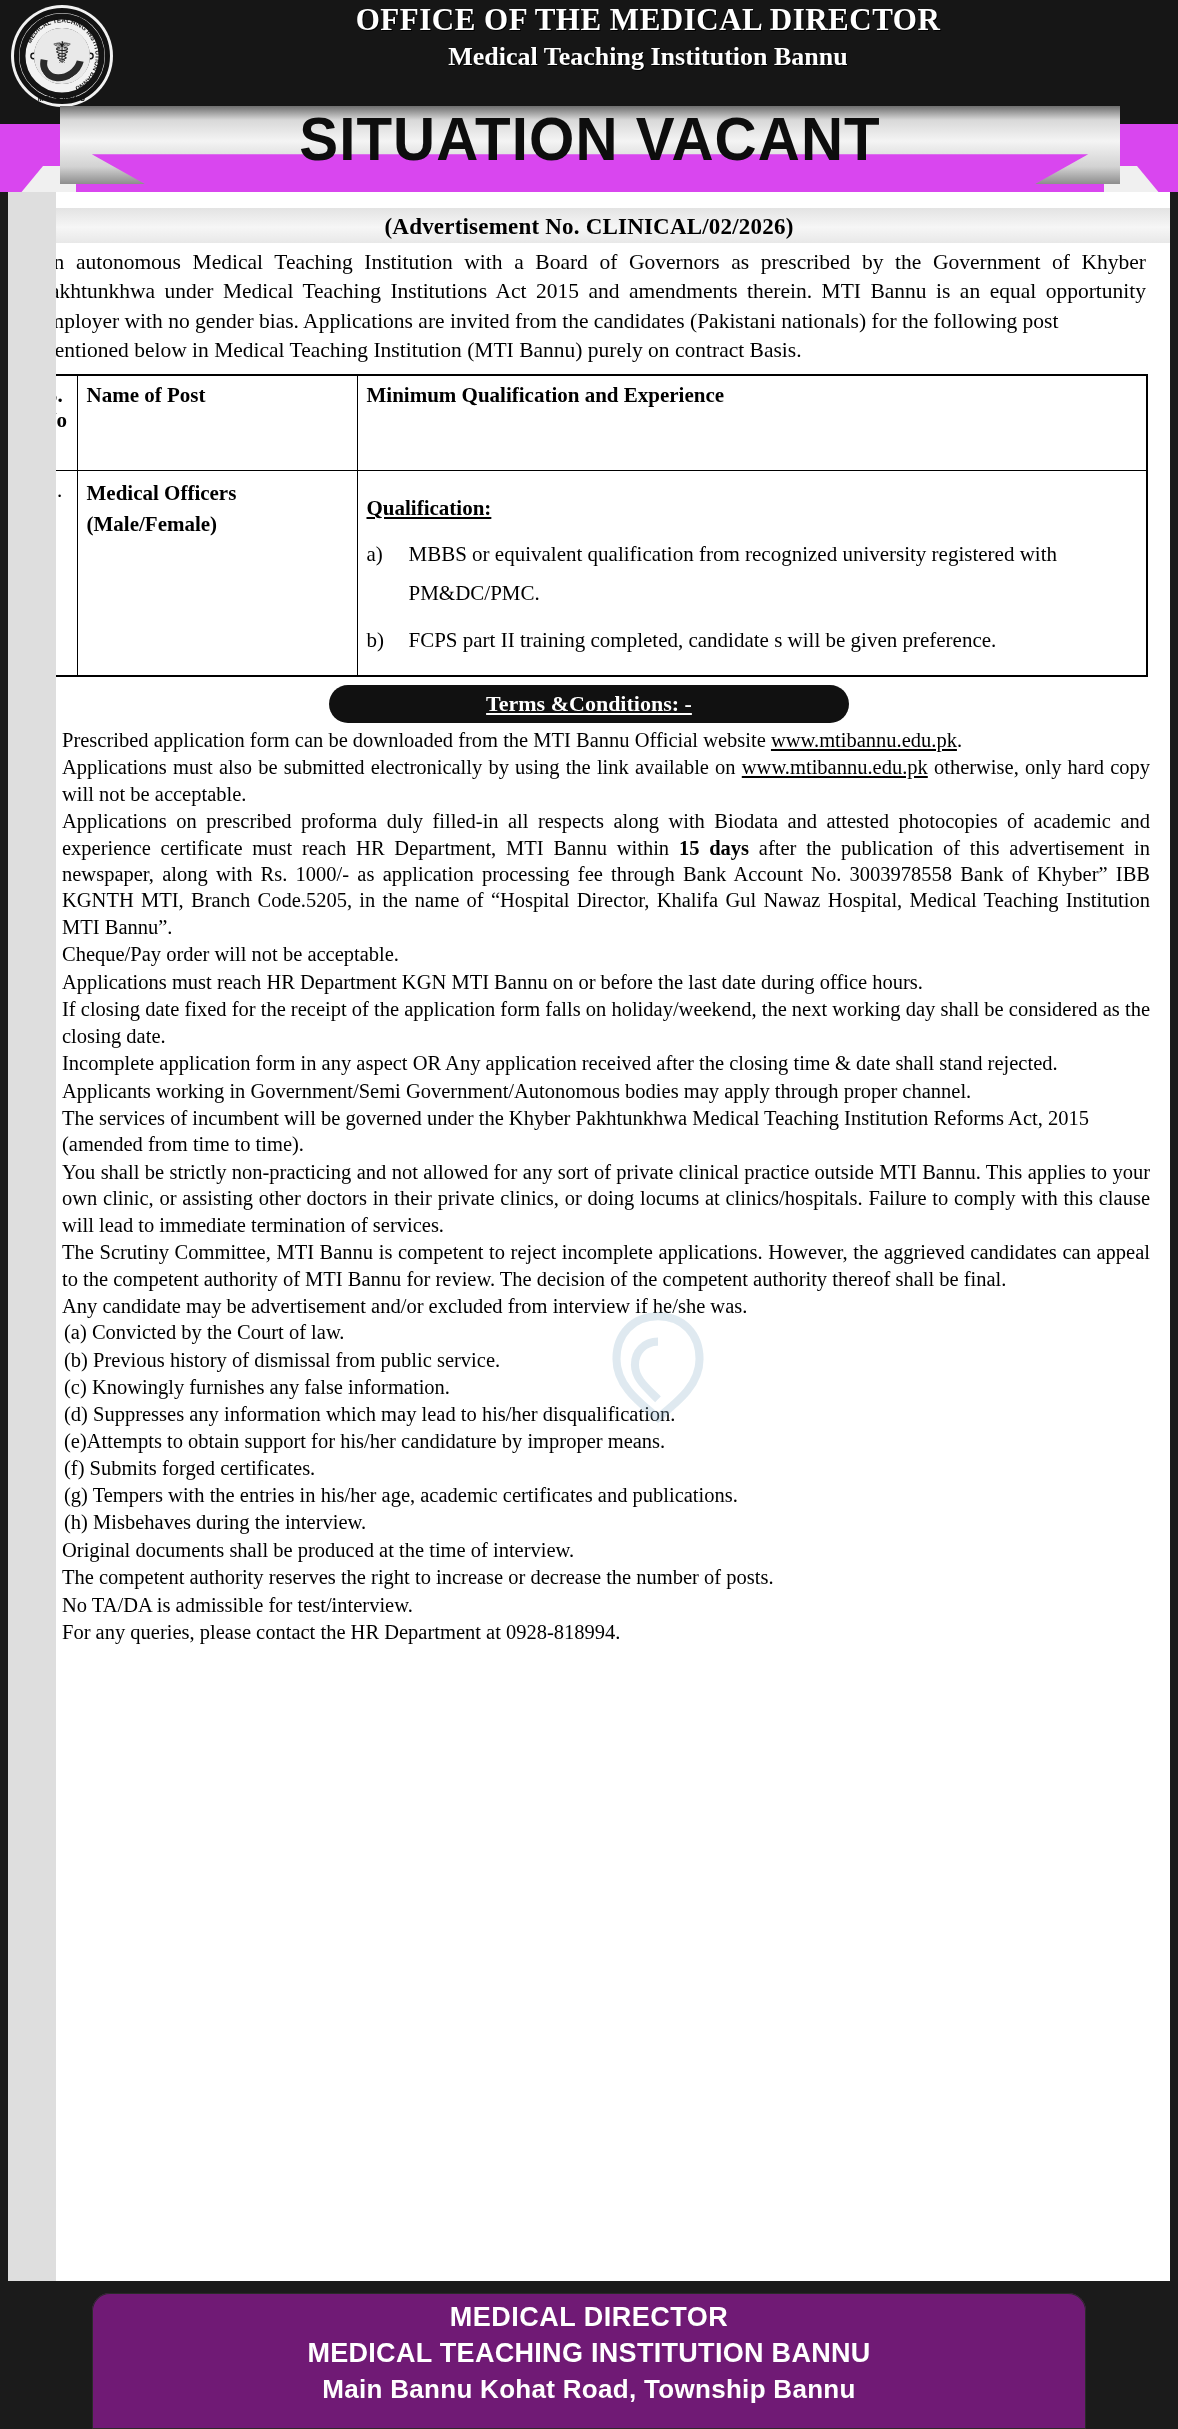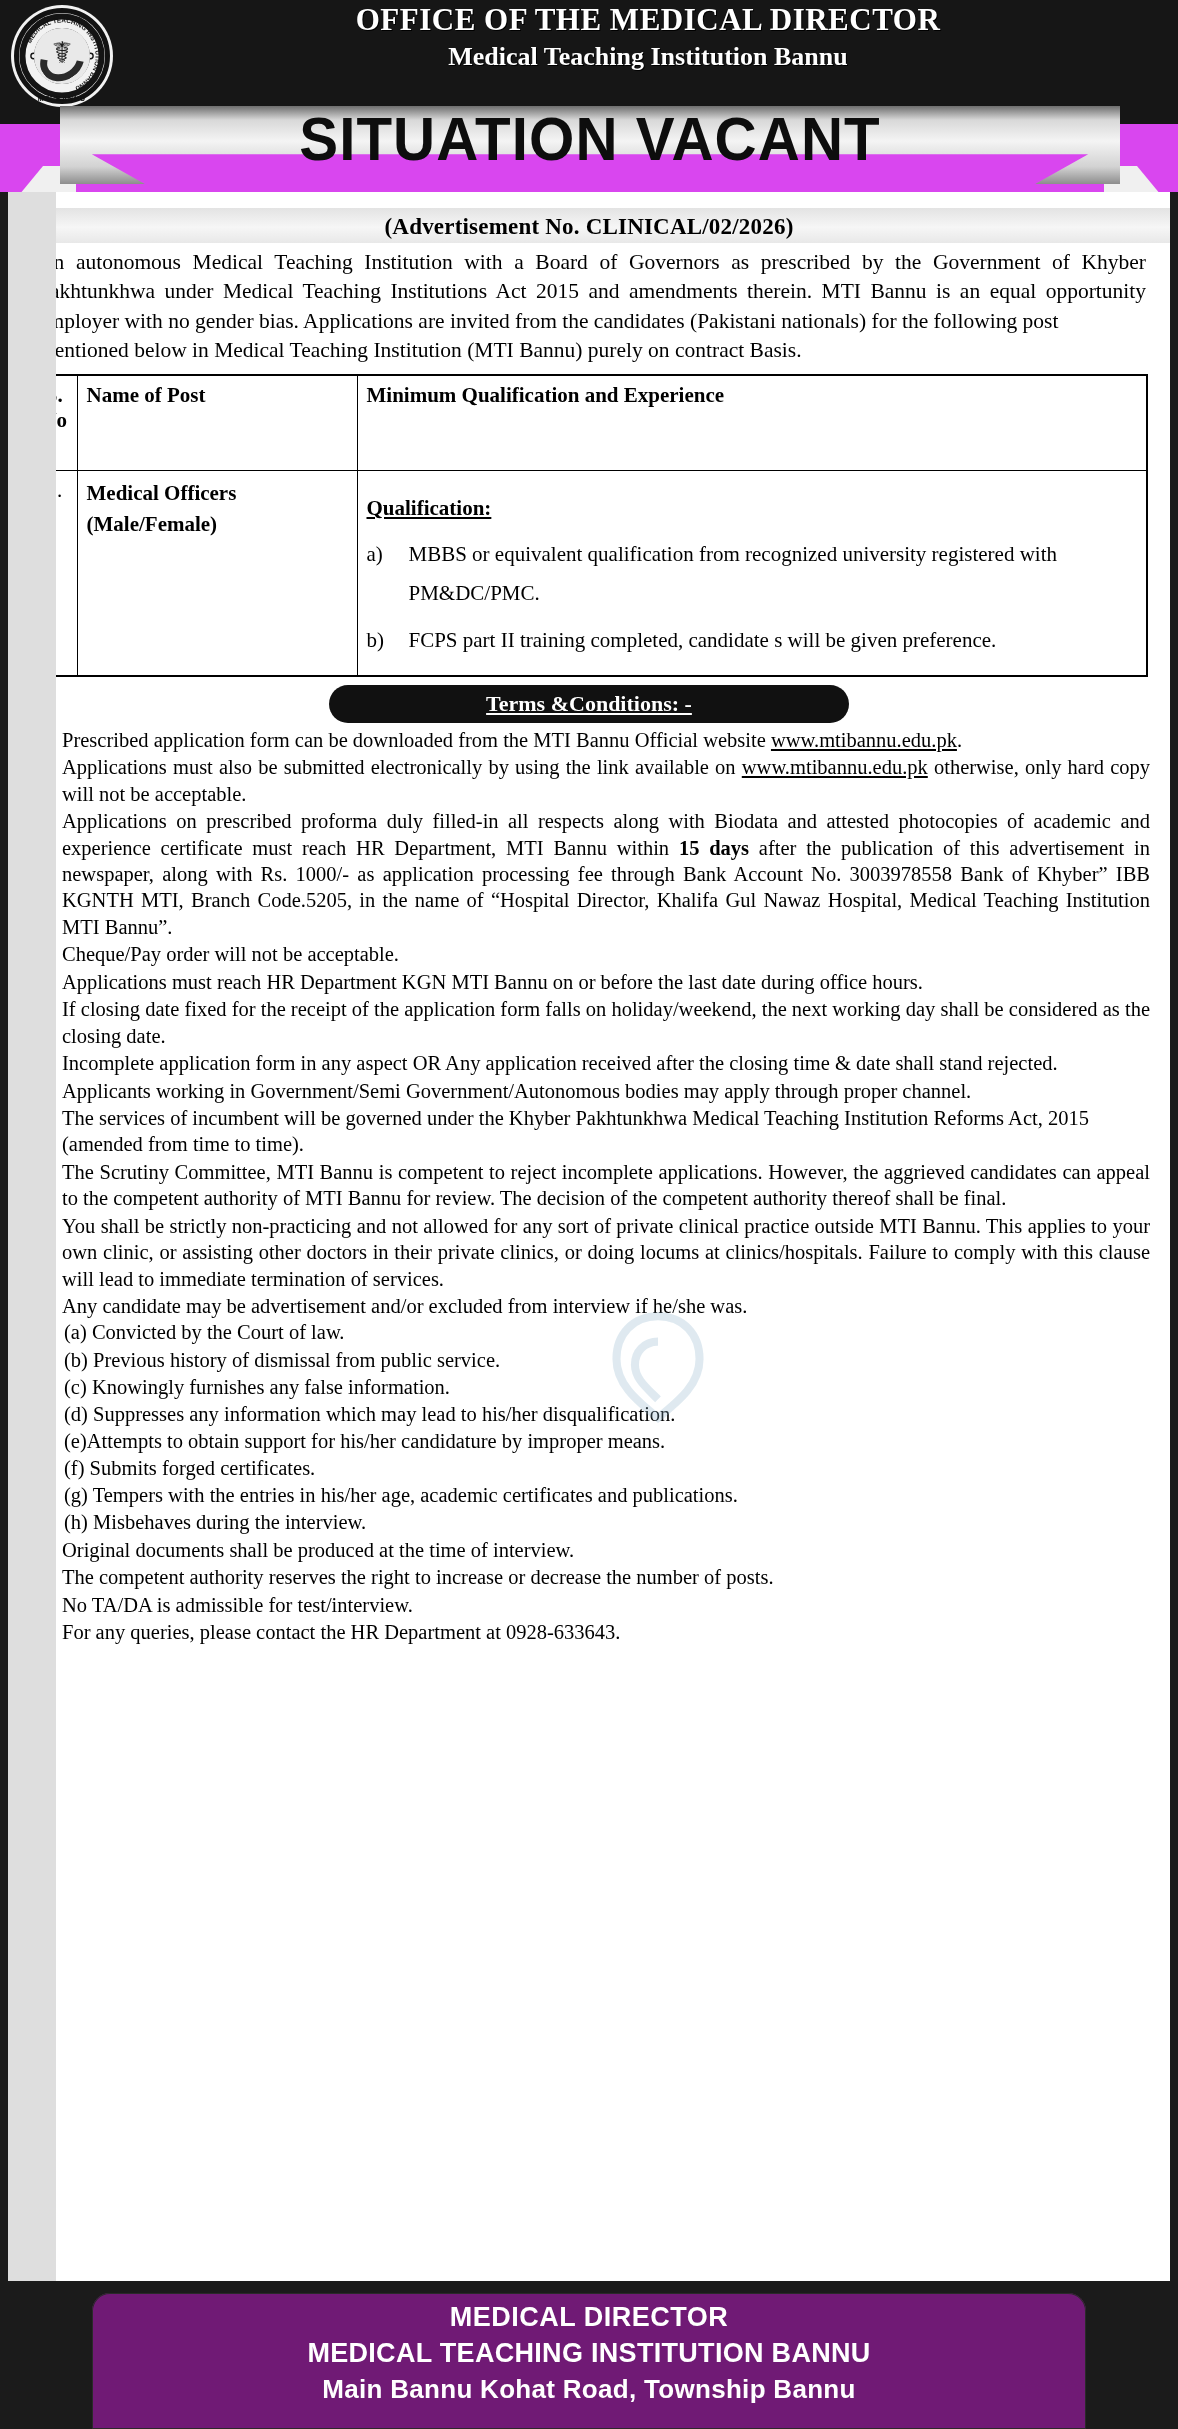--- a/index.html
+++ b/index.html
@@ -420,27 +420,27 @@
         <div class="t-num">8.</div>
         <div class="t-body">Applicants working in Government/Semi Government/Autonomous bodies may apply through proper channel.</div>
       </div>
 
       <div class="t-item">
         <div class="t-num">9.</div>
         <div class="t-body left">The services of incumbent will be governed under the Khyber Pakhtunkhwa Medical Teaching Institution Reforms Act, 2015 (amended from time to time).</div>
       </div>
 
       <div class="t-item">
+        <div class="t-num">10.</div>
+        <div class="t-body">You shall be strictly non-practicing and not allowed for any sort of private clinical practice outside MTI Bannu. This applies to your own clinic, or assisting other doctors in their private clinics, or doing locums at clinics/hospitals. Failure to comply with this clause will lead to immediate termination of services.</div>
+      </div>
+
+      <div class="t-item">
         <div class="t-num">11.</div>
         <div class="t-body">The Scrutiny Committee, MTI Bannu is competent to reject incomplete applications. However, the aggrieved candidates can appeal to the competent authority of MTI Bannu for review. The decision of the competent authority thereof shall be final.</div>
-      </div>
-
-      <div class="t-item">
-        <div class="t-num">10.</div>
-        <div class="t-body">You shall be strictly non-practicing and not allowed for any sort of private clinical practice outside MTI Bannu. This applies to your own clinic, or assisting other doctors in their private clinics, or doing locums at clinics/hospitals. Failure to comply with this clause will lead to immediate termination of services.</div>
       </div>
 
       <div class="t-item">
         <div class="t-num">12.</div>
         <div class="t-body left">
           <div>Any candidate may be advertisement and/or excluded from interview if he/she was.</div>
           <div class="sub-item">(a) Convicted by the Court of law.</div>
           <div class="sub-item">(b) Previous history of dismissal from public service.</div>
           <div class="sub-item">(c) Knowingly furnishes any false information.</div>
           <div class="sub-item">(d) Suppresses any information which may lead to his/her disqualification.</div>
@@ -461,21 +461,21 @@
         <div class="t-body left">The competent authority reserves the right to increase or decrease the number of posts.</div>
       </div>
 
       <div class="t-item">
         <div class="t-num">15.</div>
         <div class="t-body left">No TA/DA is admissible for test/interview.</div>
       </div>
 
       <div class="t-item">
         <div class="t-num">16.</div>
-        <div class="t-body left">For any queries, please contact the HR Department at 0928-633643.</div>
+        <div class="t-body left">For any queries, please contact the HR Department at 0928-818994.</div>
       </div>
 
     </div>
   </div>
 
   <div class="footerwrap">
     <div class="footerbox">
       <div class="f1">MEDICAL DIRECTOR</div>
       <div class="f2">MEDICAL TEACHING INSTITUTION BANNU</div>
       <div class="f3">Main Bannu Kohat Road, Township Bannu</div>

